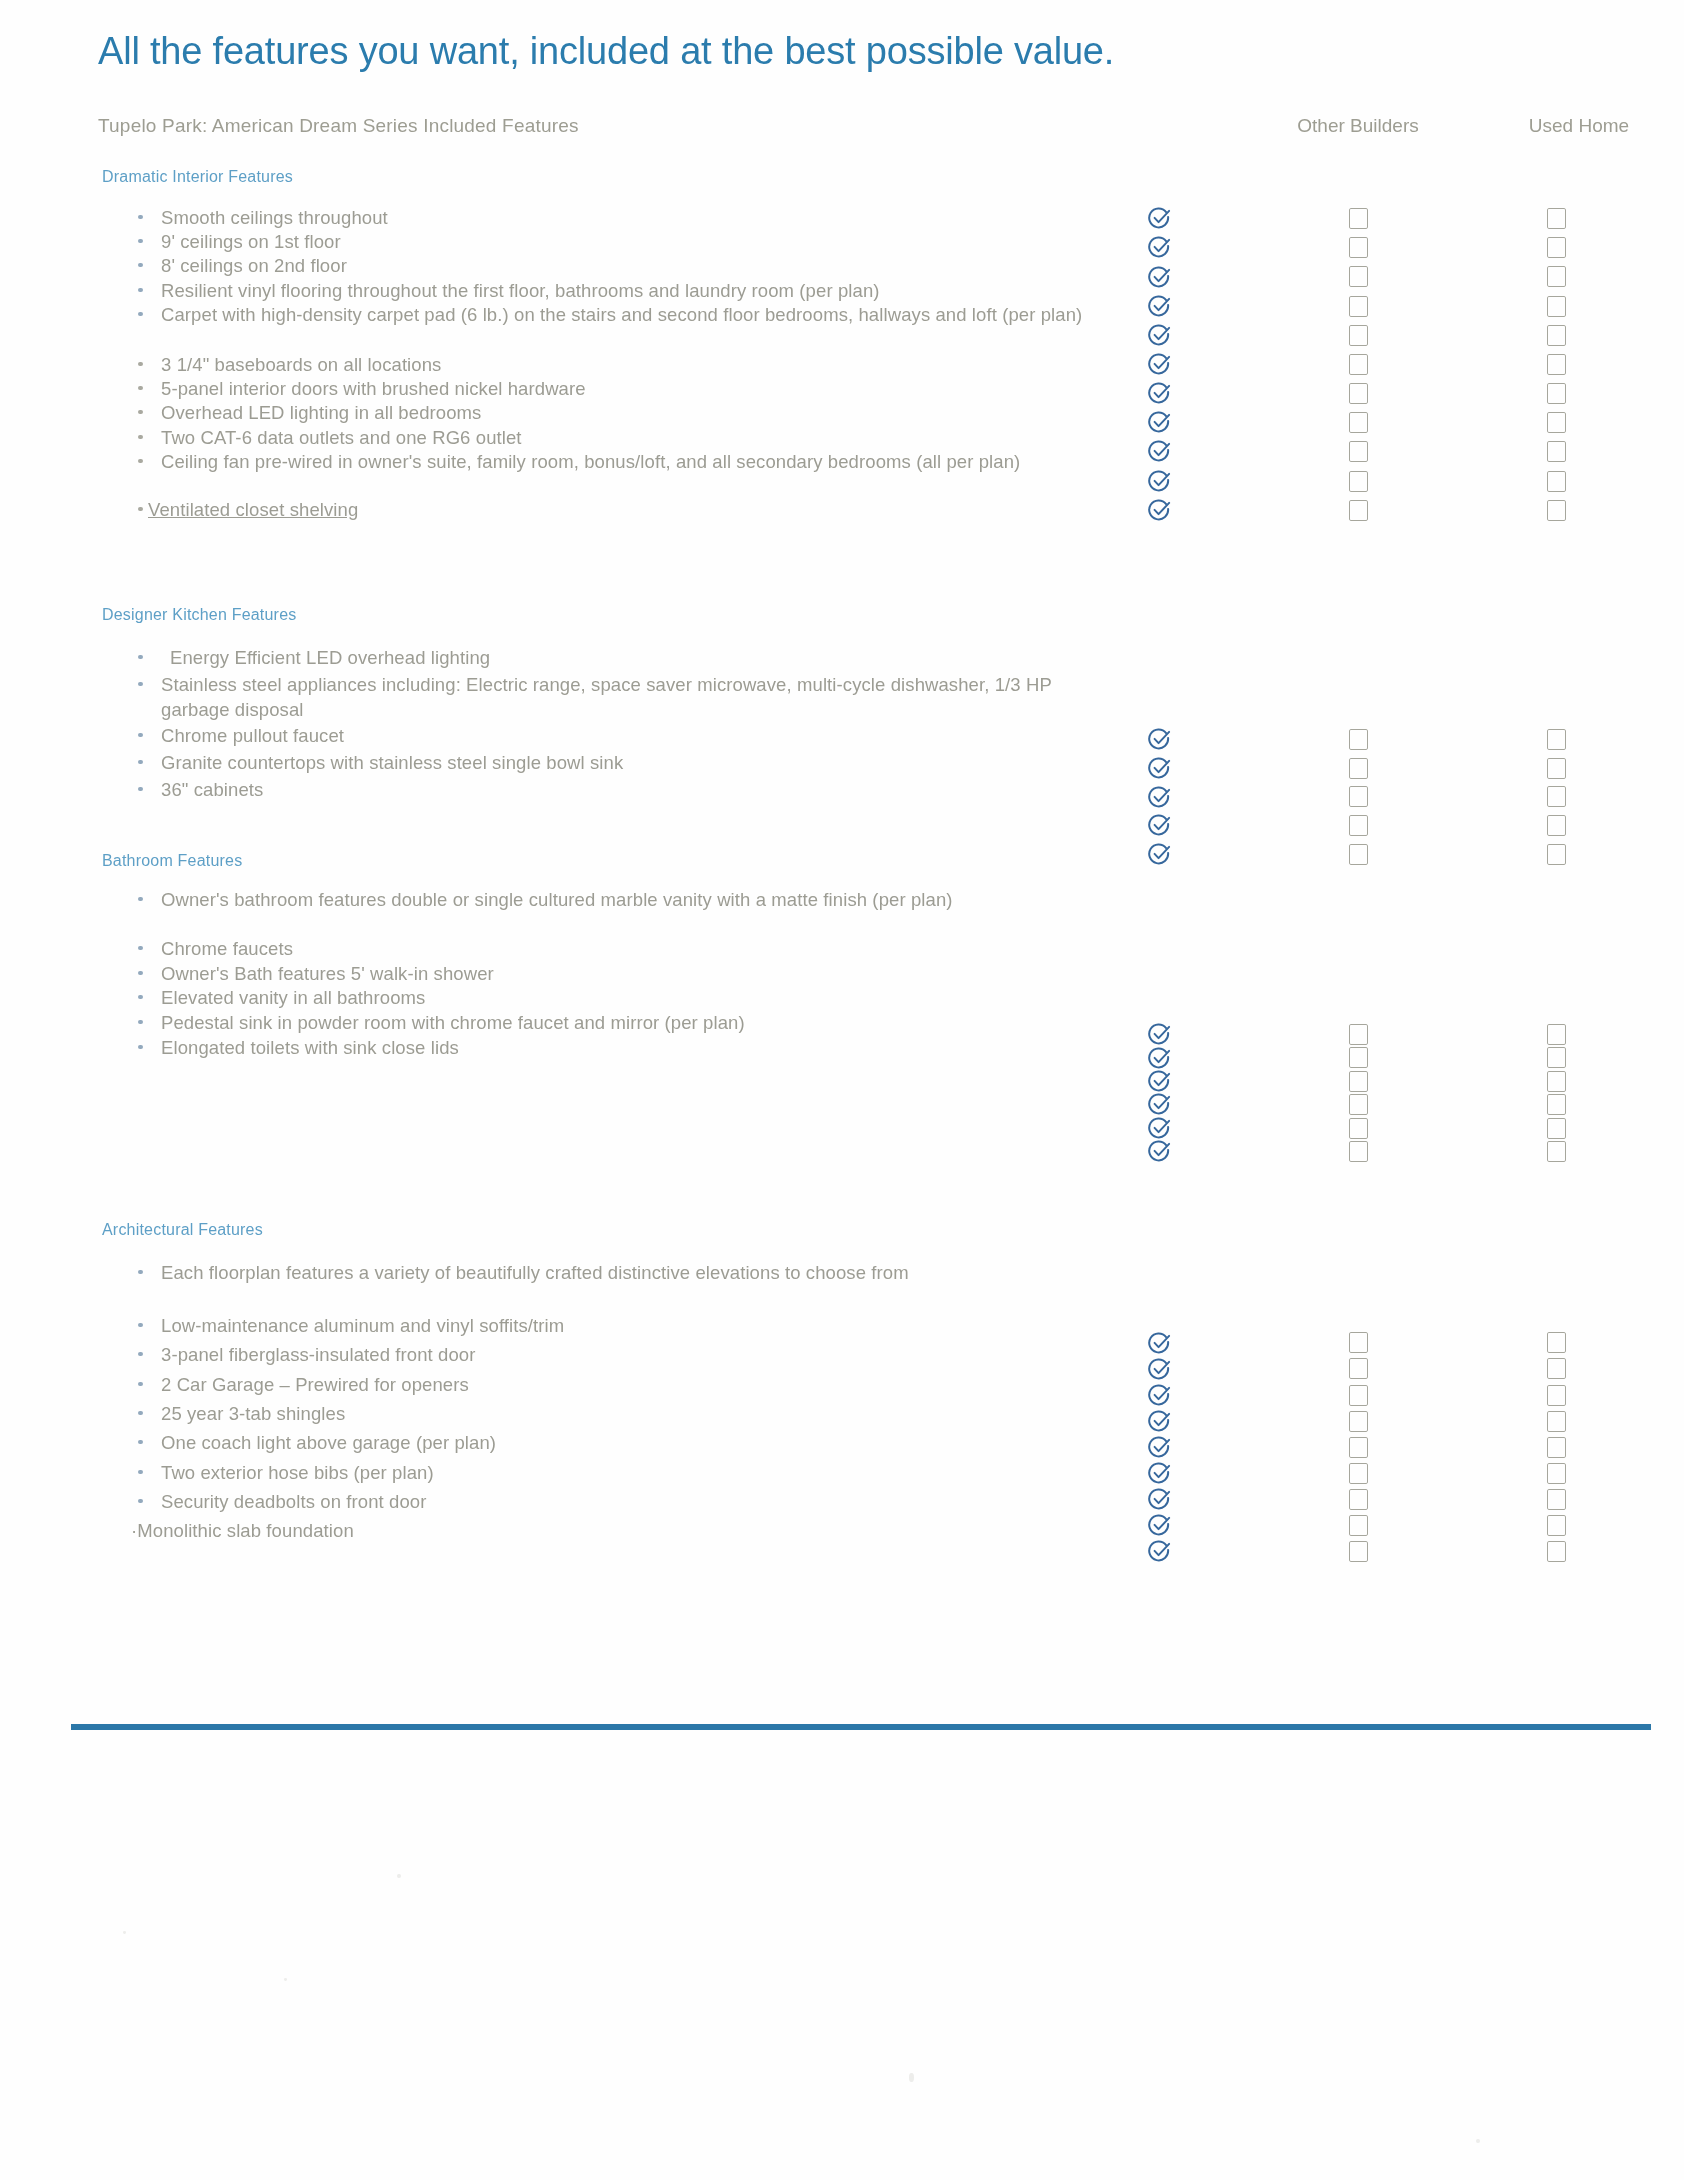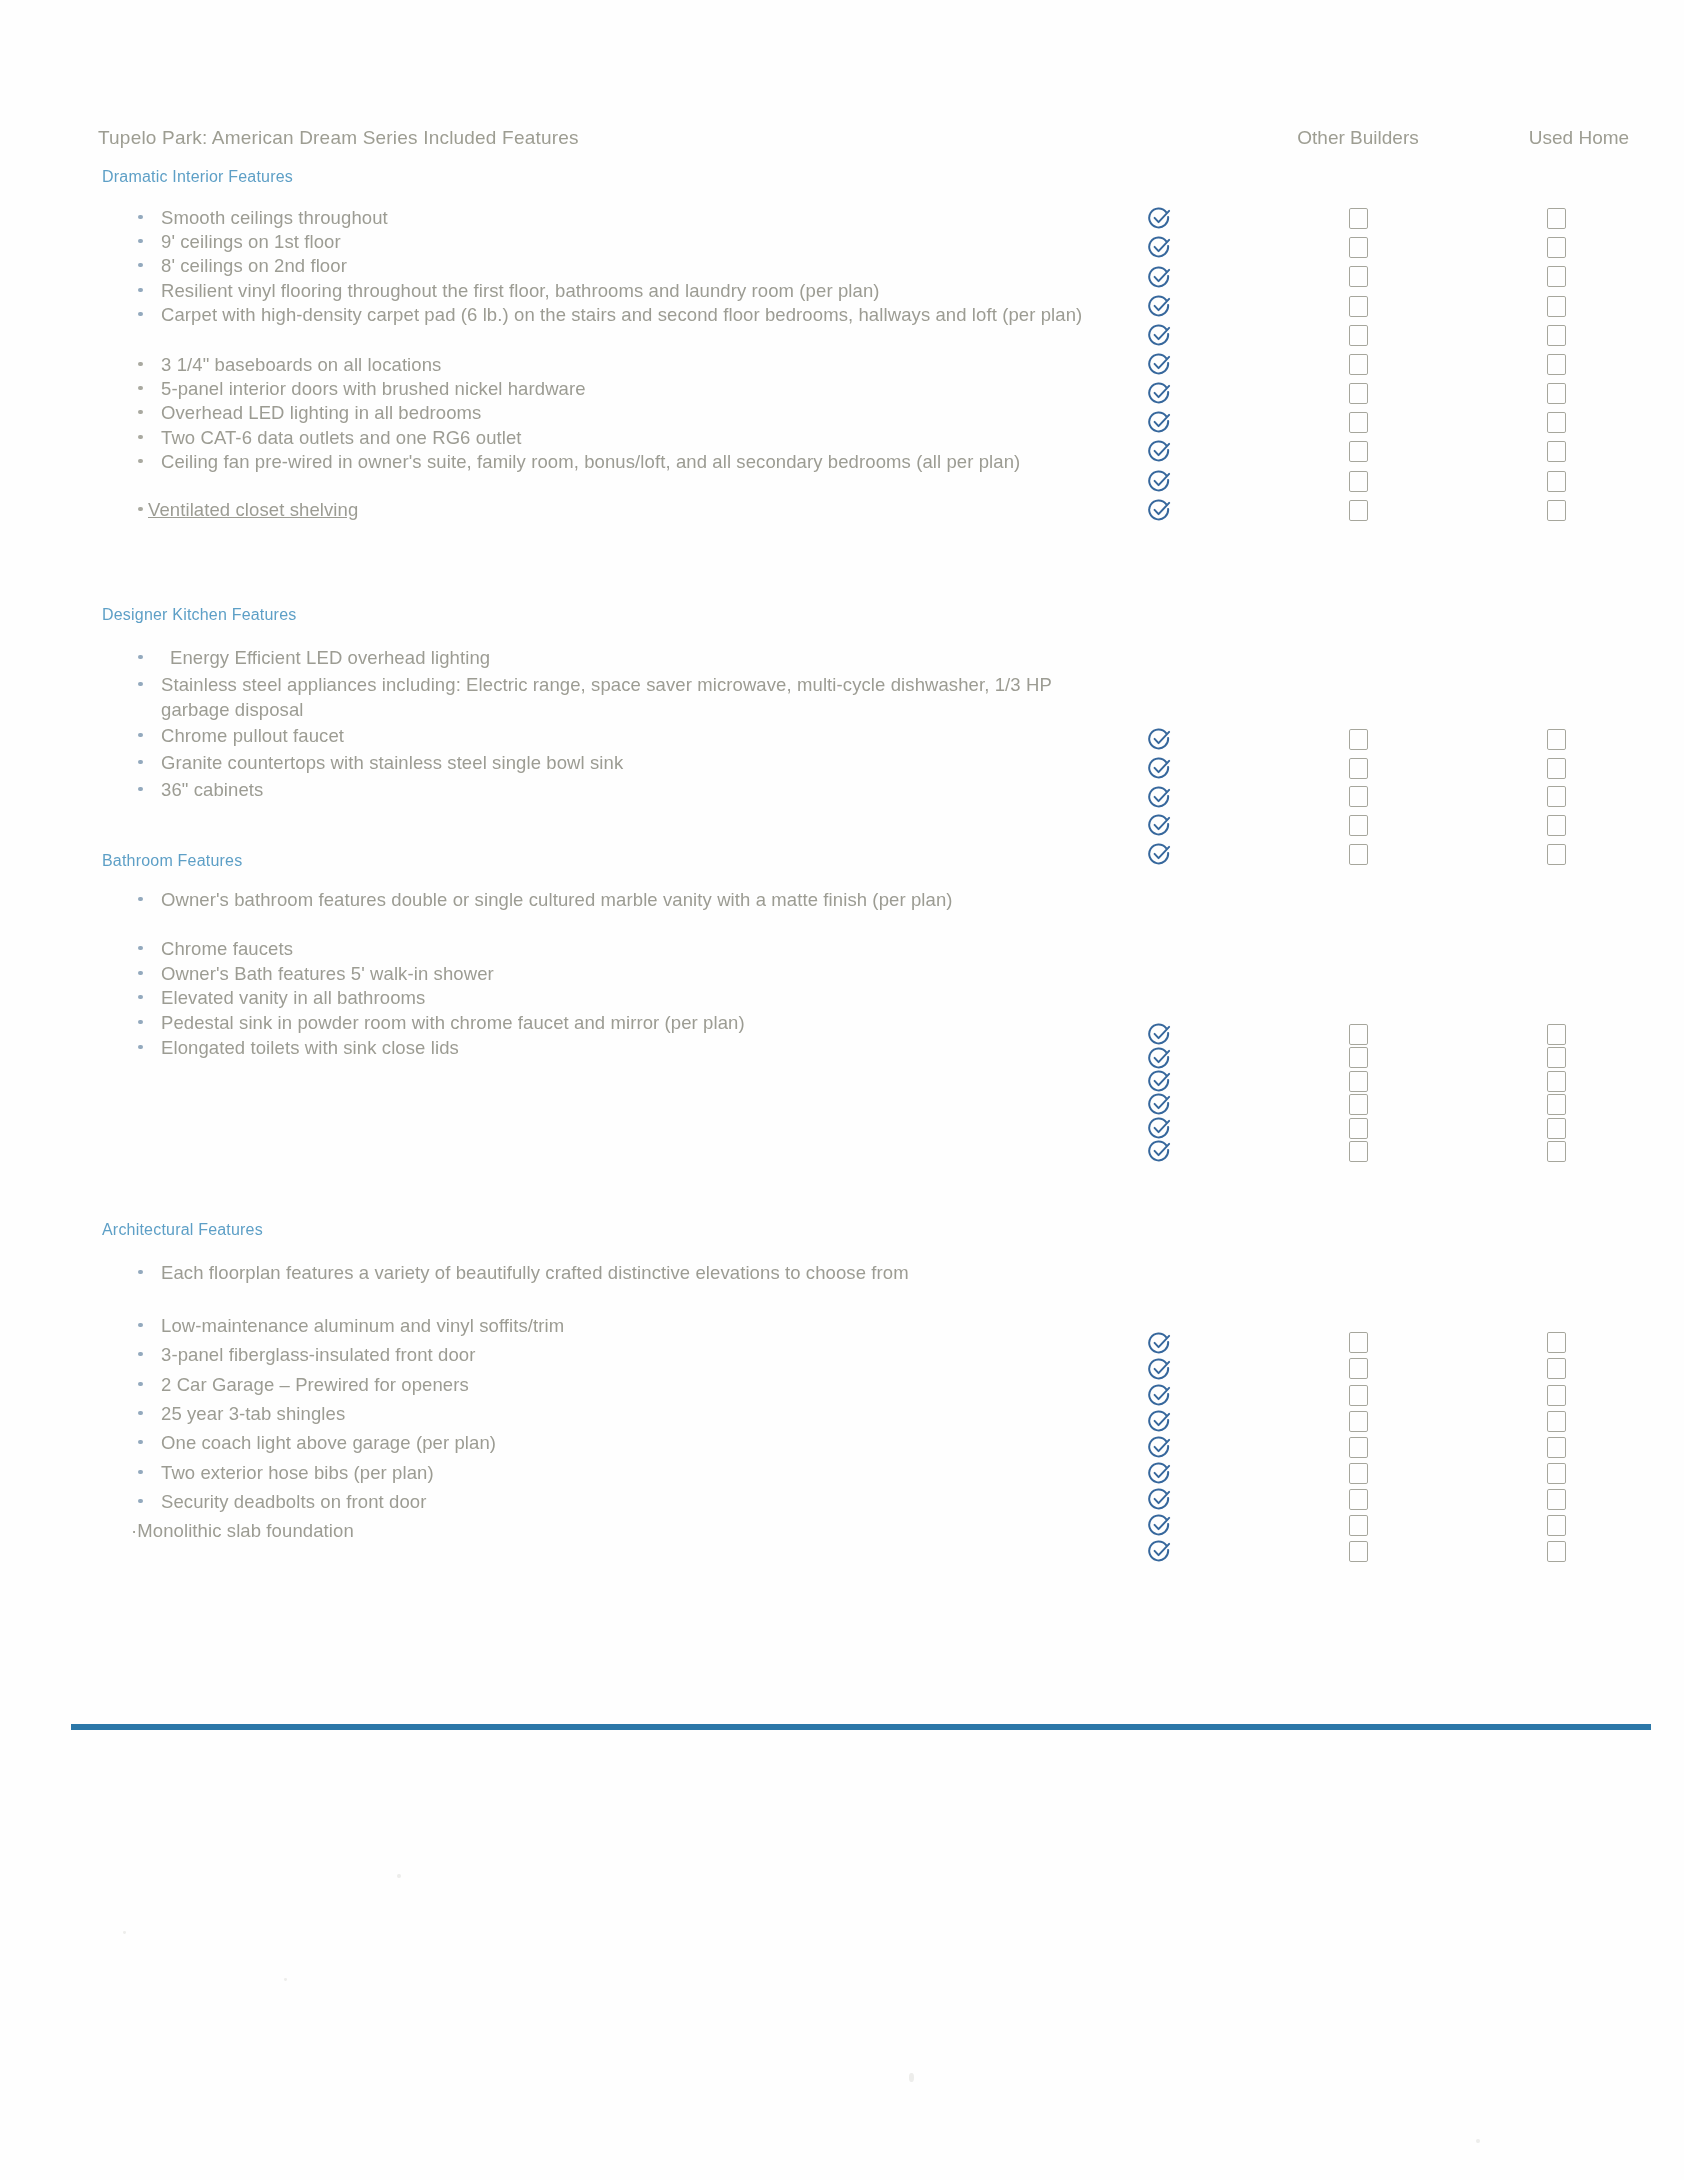--- a/index.html
+++ b/index.html
@@ -30,21 +30,21 @@
     color: #2b7cad;
     letter-spacing: -0.2px;
     font-weight: 400;
     white-space: nowrap;
   }
 
   
   .col-headers {
     position: absolute;
     left: 0;
-    top: 127px;
+    top: 115px;
     width: 1501px;
     height: 32px;
     padding-left: 28px;
   }
   .hdr-left {
     position: absolute;
     left: 98px;
     top: 0;
     font-size: 19px;
     color: #9d9d92;
@@ -151,20 +151,21 @@
     background: #dededa;
     border-radius: 50%;
     opacity: .55;
   }
 </style>
 </head>
 <body>
 
 <div class="page">
 
+  <div class="doc-title">All the features you want, included at the best possible value.</div>
 
   <div class="col-headers">
     <div class="hdr-left">Tupelo Park: American Dream Series Included Features</div>
     <div class="hdr-other">Other Builders</div>
     <div class="hdr-used">Used Home</div>
   </div>
 
   <div id="sections-root">
       <div class="section" style="top: 168px;">
         <div class="section-title">Dramatic Interior Features</div>

